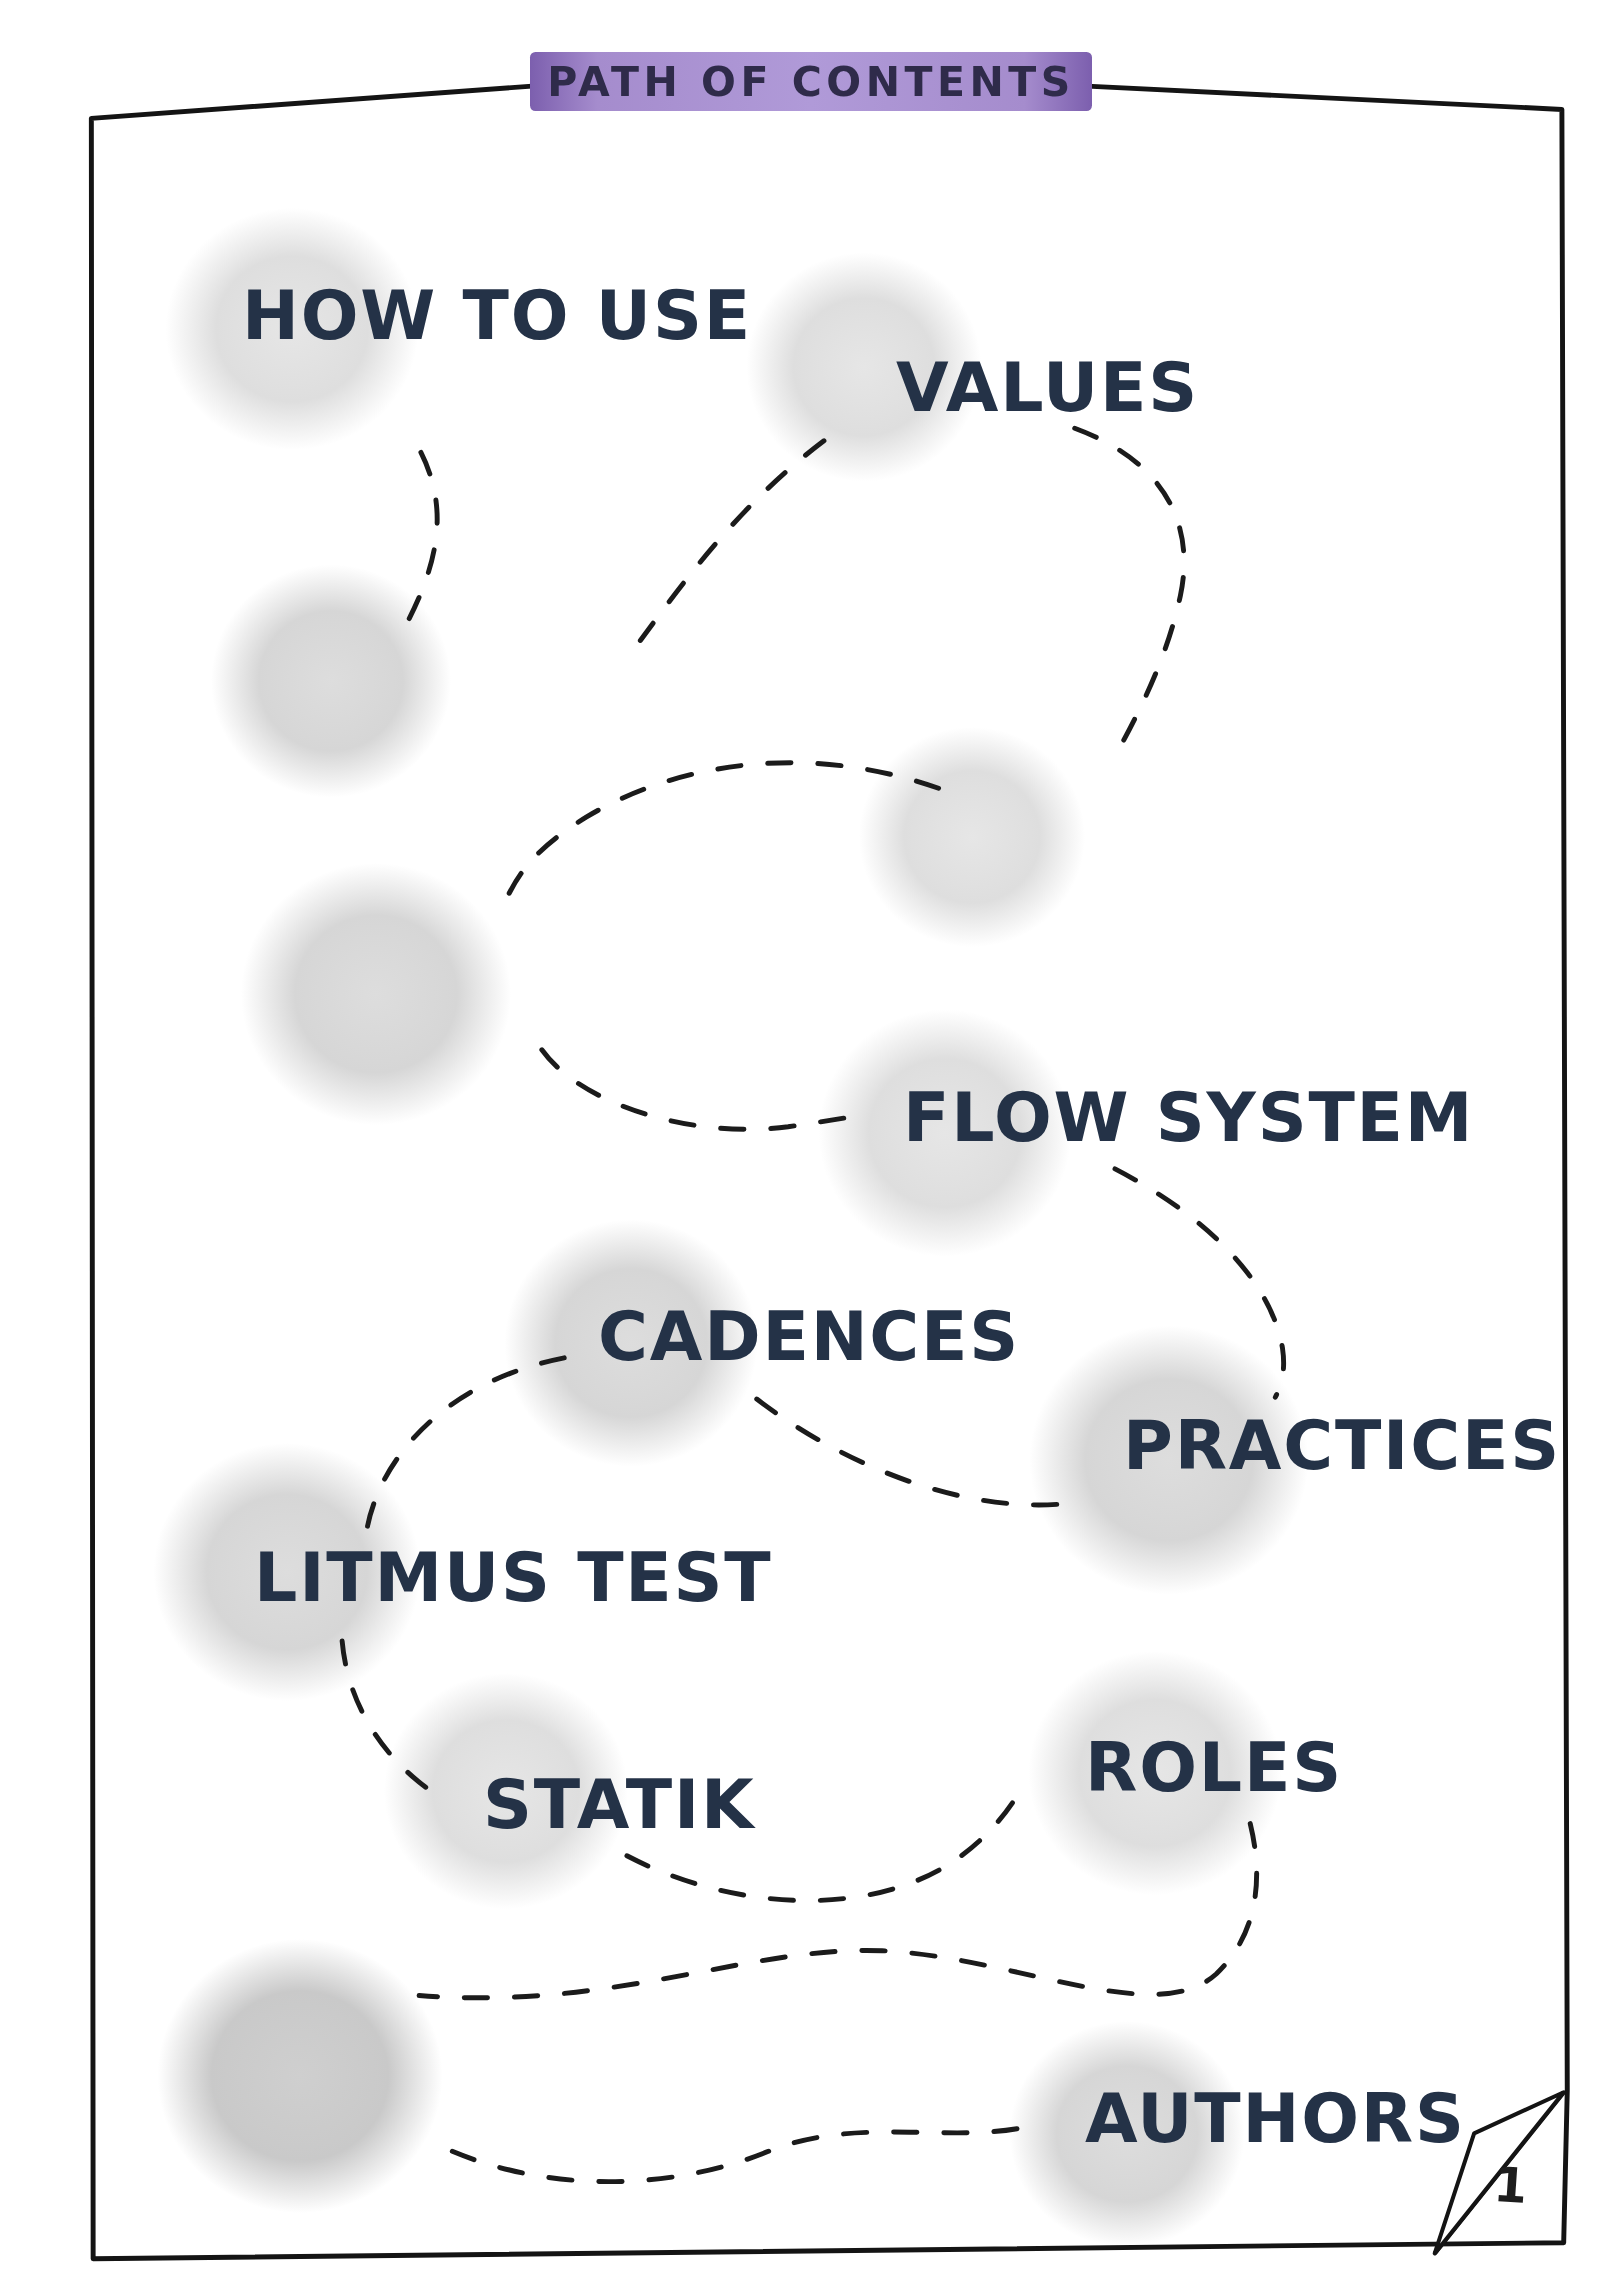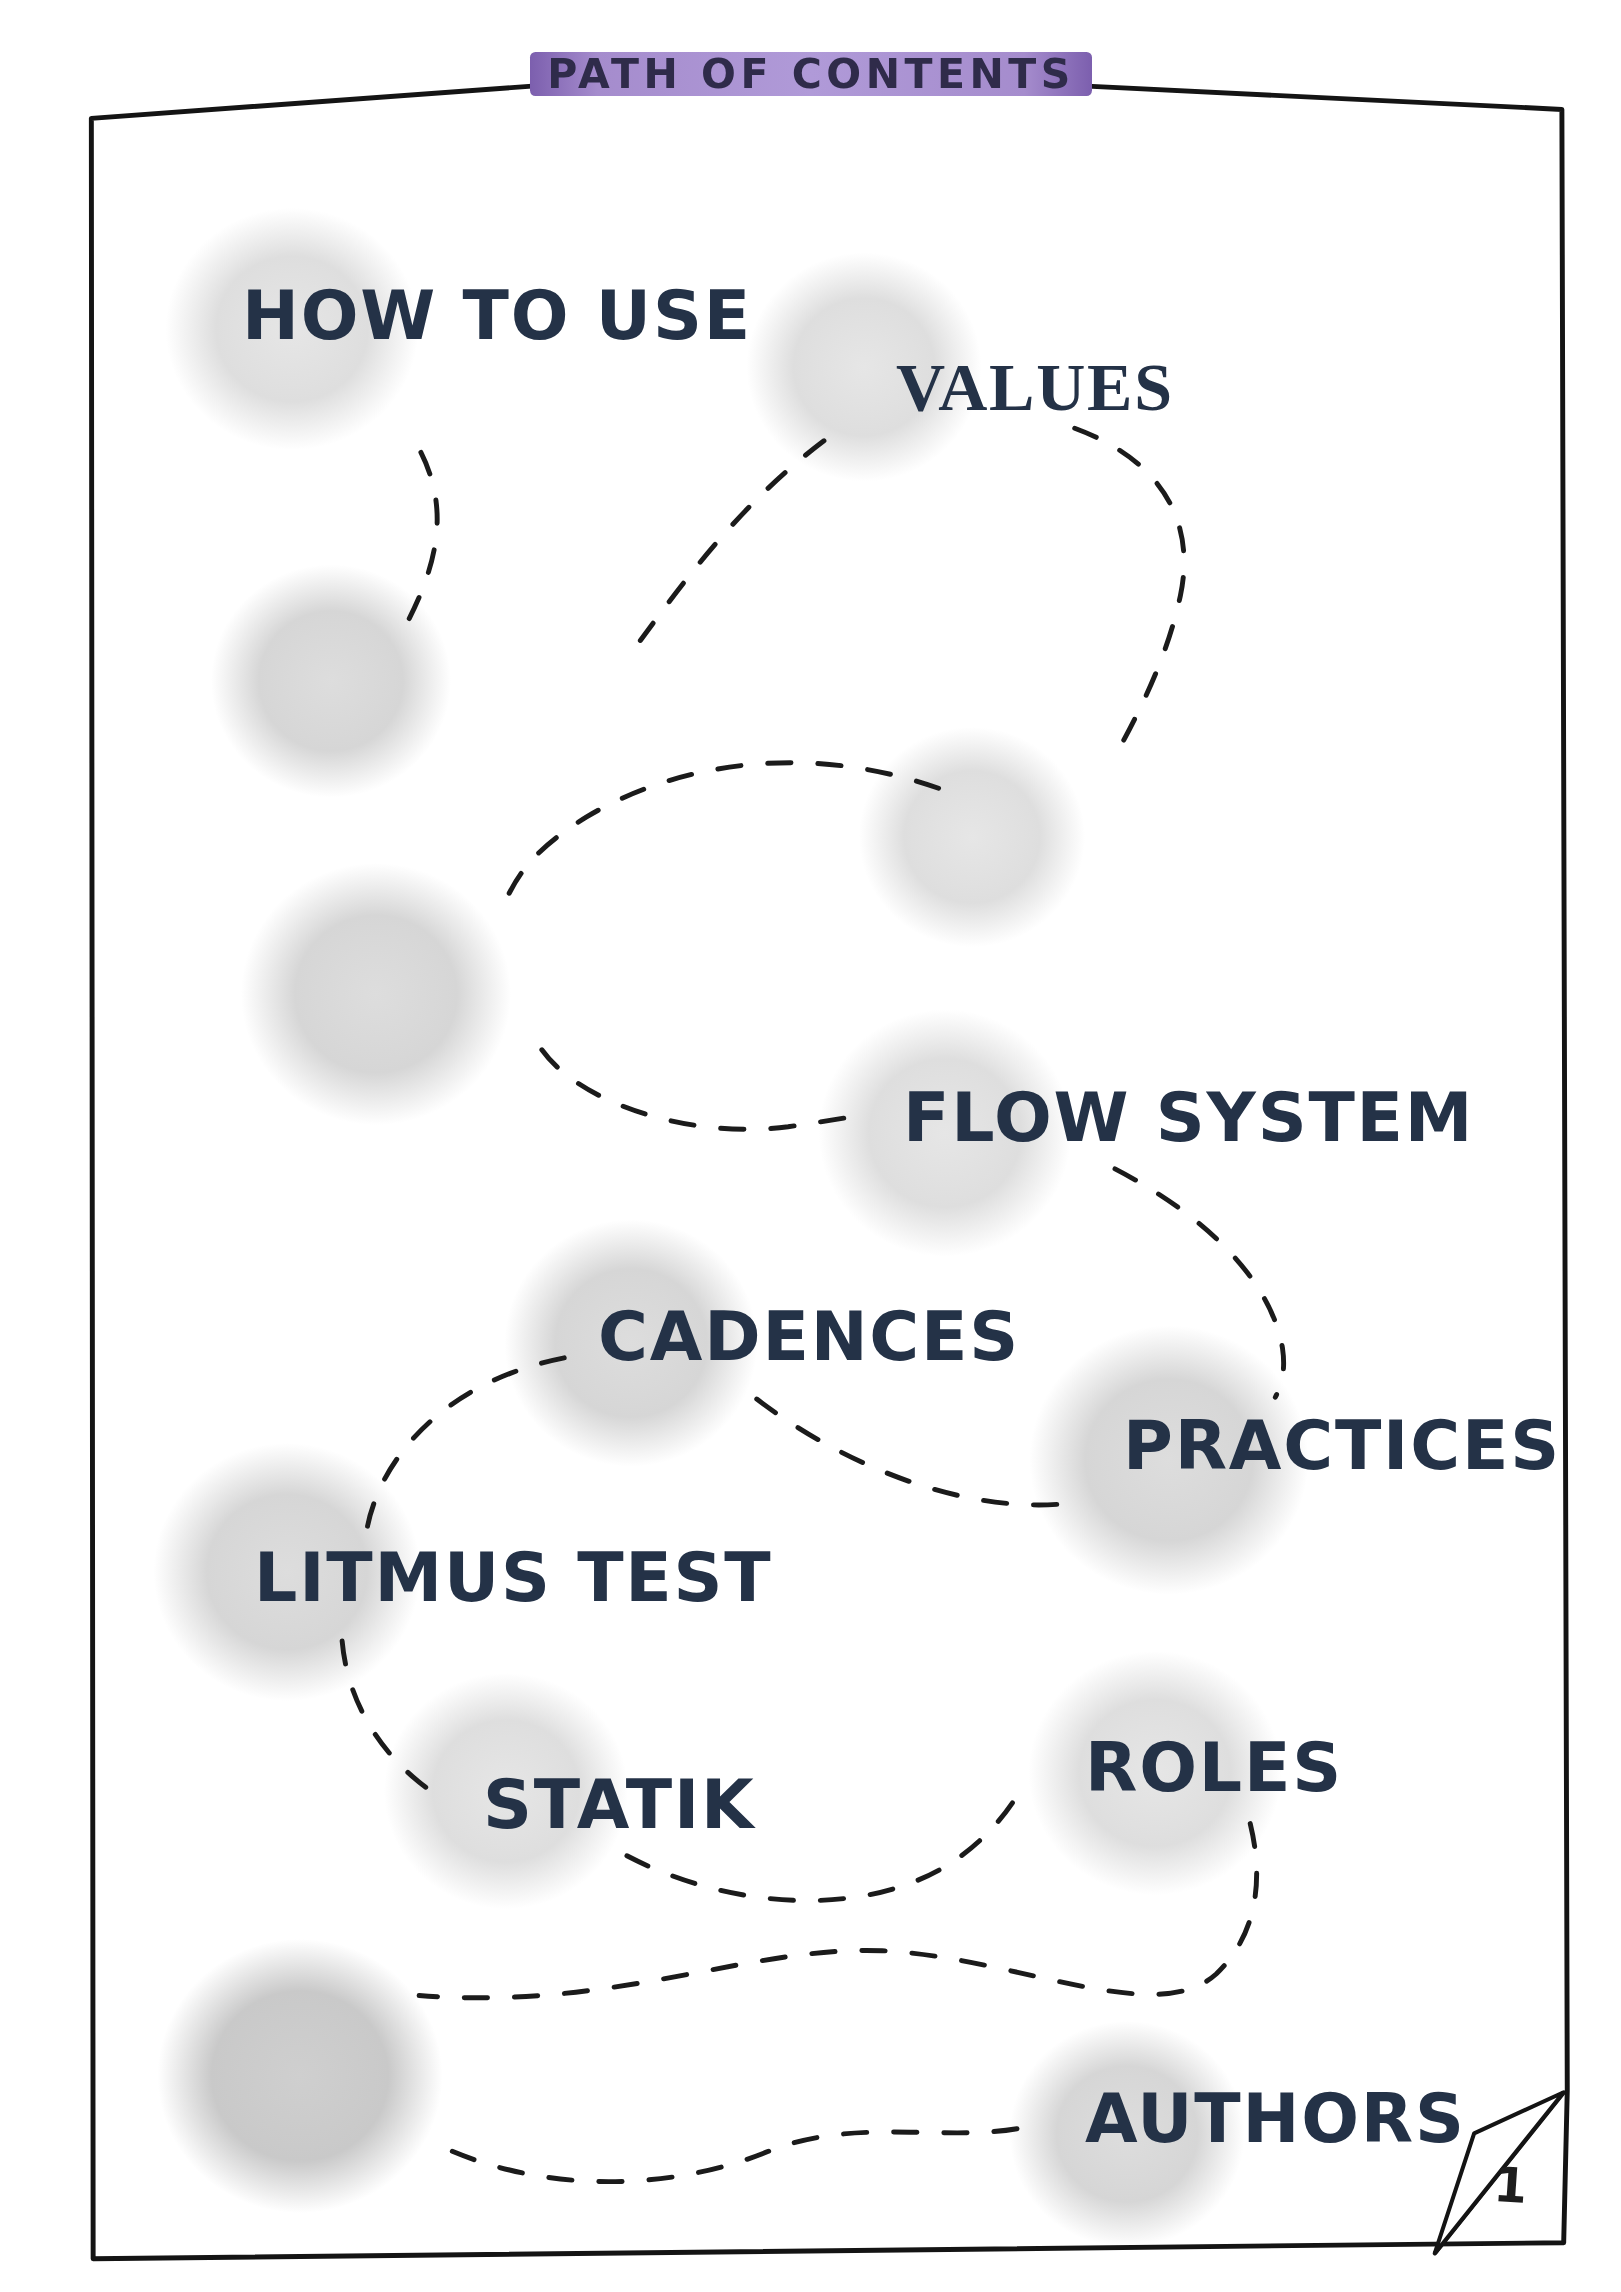--- a/index.html
+++ b/index.html
@@ -25,21 +25,21 @@
     transform:translateY(-50%);
     font-weight:700;
     font-size:68px;
     letter-spacing:1.8px;
     color:#243247;
     white-space:nowrap;
     z-index:3;
   }
   .banner{
     position:absolute;
-    left:530px;top:52px;width:562px;height:44px;
+    left:530px;top:52px;width:562px;height:59px;
     background:linear-gradient(90deg,#7c5fae 0%,#a58ccd 12%,#b09ad8 50%,#a58ccd 88%,#7c5fae 100%);
     border-radius:5.4px;
     display:flex;align-items:center;justify-content:center;
     z-index:4;
   }
   .banner .banner-text{
     font-weight:700;
     font-size:41px;
     letter-spacing:4.5px;
     color:#2f2b4a;
@@ -94,21 +94,21 @@
       <path d="M 1396 2036 C 1412 2102, 1402 2162, 1358 2204 C 1290 2265, 1135 2185, 985 2178 C 835 2172, 690 2245, 468 2228"></path>
       <path d="M 505 2402 C 625 2452, 760 2442, 858 2402 C 955 2363, 1055 2392, 1140 2376"></path>
     </g>
   </svg>
 
   <div class="banner">
     <span class="banner-text">PATH OF CONTENTS</span>
   </div>
 
   <div class="label" style="left:242px;  top:315px;">HOW TO USE</div>
-  <div class="label" style="left:896px; top:387px;font-family:Liberation Serif, serif;">VALUES</div>
+  <div class="label" style="left:896px; top:387px;">VALUES</div>
   <div class="label" style="left:903px; top:1117px;">FLOW SYSTEM</div>
   <div class="label" style="left:598px;  top:1336px;">CADENCES</div>
   <div class="label" style="left:1123px; top:1445px;">PRACTICES</div>
   <div class="label" style="left:254px;  top:1577px;">LITMUS TEST</div>
   <div class="label" style="left:483px;  top:1804px;">STATIK</div>
   <div class="label" style="left:1085px; top:1767px;">ROLES</div>
   <div class="label" style="left:1085px; top:2118px;">AUTHORS</div>
 
   <div class="page-number">1</div>
 

